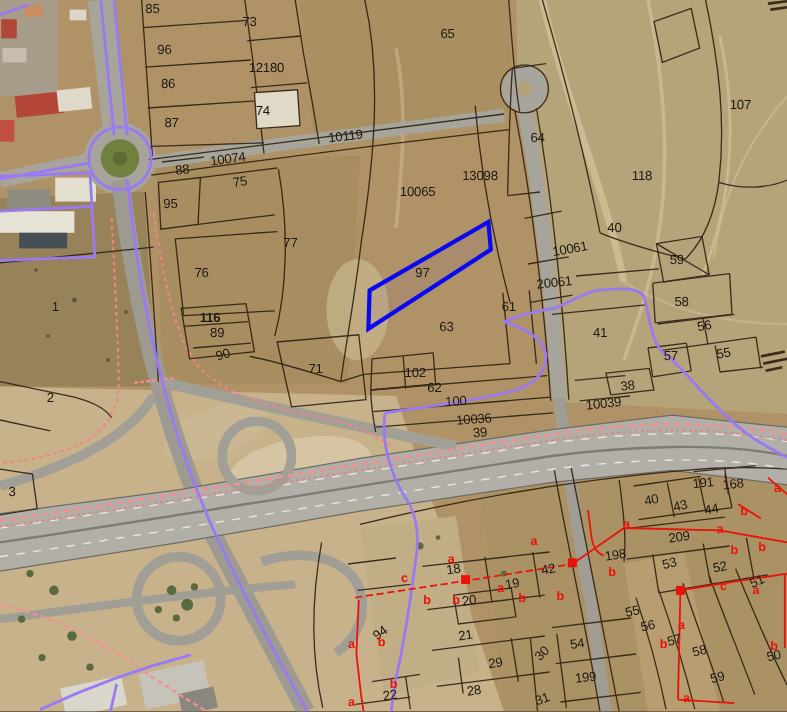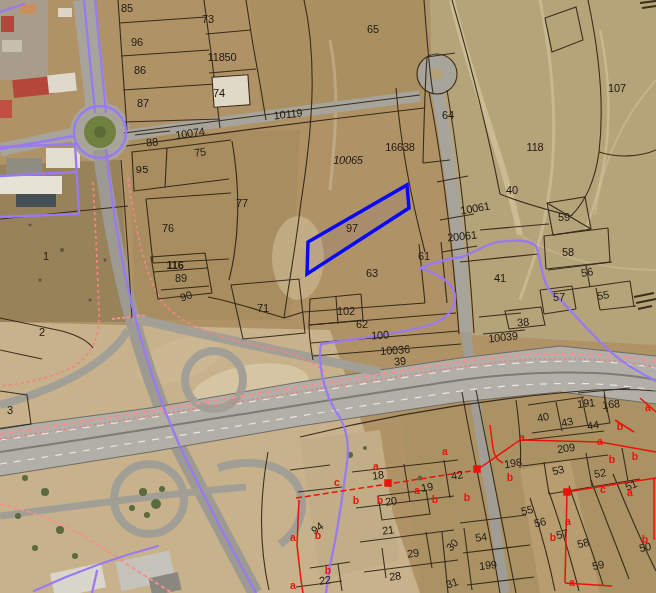--- a/index.html
+++ b/index.html
@@ -295,35 +295,35 @@
     <rect x="385" y="480" width="6" height="6" fill="#ea130a"></rect>
     <rect x="474" y="466" width="6" height="6" fill="#ea130a"></rect>
     <rect x="564" y="489" width="6" height="6" fill="#ea130a"></rect>
   </g>
 </svg>
 
 <div id="labels">
       <span class="plbl" style="left: 127px; top: 8px;">85</span>
       <span class="plbl" style="left: 208px; top: 19px;">73</span>
       <span class="plbl" style="left: 137px; top: 42px;">96</span>
-      <span class="plbl" style="left: 222px; top: 57px;">11850</span>
+      <span class="plbl" style="left: 222px; top: 57px;">12180</span>
       <span class="plbl" style="left: 349px; top: 29px; margin-left: 24px;">65</span>
       <span class="plbl" style="left: 140px; top: 70px;">86</span>
       <span class="plbl" style="left: 219px; top: 93px;">74</span>
       <span class="plbl" style="left: 143px; top: 103px;">87</span>
       <span class="plbl" style="left: 288px; top: 114px; transform: translate(-50%, -50%) rotate(-6deg);">10119</span>
       <span class="plbl" style="left: 448px; top: 115px; text-align: center;">64</span>
       <span class="plbl" style="left: 617px; top: 88px;">107</span>
       <span class="plbl" style="left: 535px; top: 147px;">118</span>
       <span class="plbl" style="left: 152px; top: 142px; transform: translate(-50%, -50%) rotate(-6deg);">88</span>
       <span class="plbl" style="left: 190px; top: 133px; transform: translate(-50%, -50%) rotate(-8deg);">10074</span>
       <span class="plbl" style="left: 200px; top: 152px; transform: translate(-50%, -50%) rotate(-8deg);">75</span>
-      <span class="plbl" style="left: 142px; top: 170px; font-family: Liberation Mono, monospace;">95</span>
-      <span class="plbl" style="left: 348px; top: 160px; font-style: italic;">10065</span>
-      <span class="plbl" style="left: 400px; top: 147px;">16638</span>
+      <span class="plbl" style="left: 142px; top: 170px;">95</span>
+      <span class="plbl" style="left: 348px; top: 160px;">10065</span>
+      <span class="plbl" style="left: 400px; top: 147px;">13098</span>
       <span class="plbl" style="left: 242px; top: 203px; text-align: right;">77</span>
       <span class="plbl" style="left: 512px; top: 190px;">40</span>
       <span class="plbl" style="left: 475px; top: 208px; transform: translate(-50%, -50%) rotate(-10deg);">10061</span>
       <span class="plbl" style="left: 352px; top: 228px;">97</span>
       <span class="plbl" style="left: 564px; top: 217px;">59</span>
       <span class="plbl" style="left: 462px; top: 236px; transform: translate(-50%, -50%) rotate(-6deg);">20061</span>
       <span class="plbl" style="left: 168px; top: 228px;">76</span>
       <span class="plbl" style="left: 424px; top: 256px;">61</span>
       <span class="plbl" style="left: 568px; top: 252px;">58</span>
       <span class="plbl" style="left: 500px; top: 278px;">41</span>

